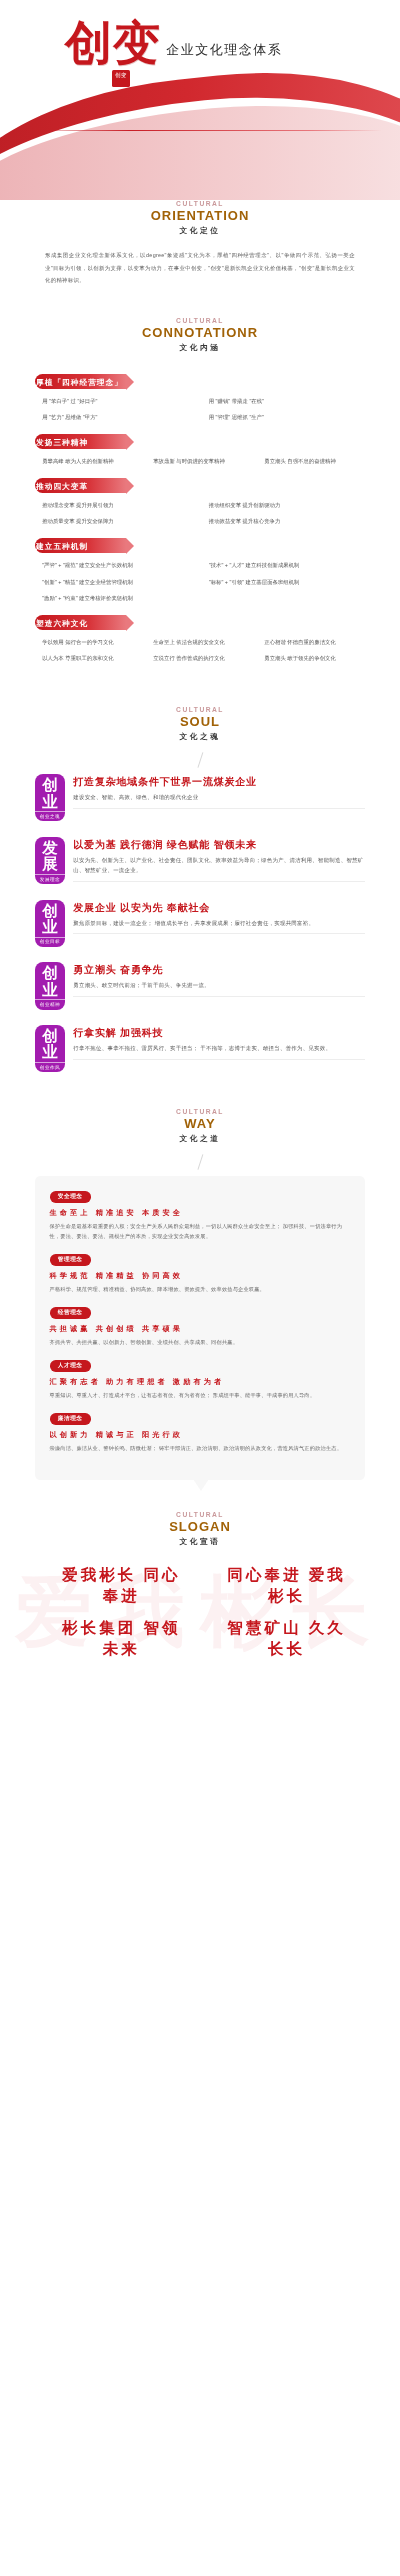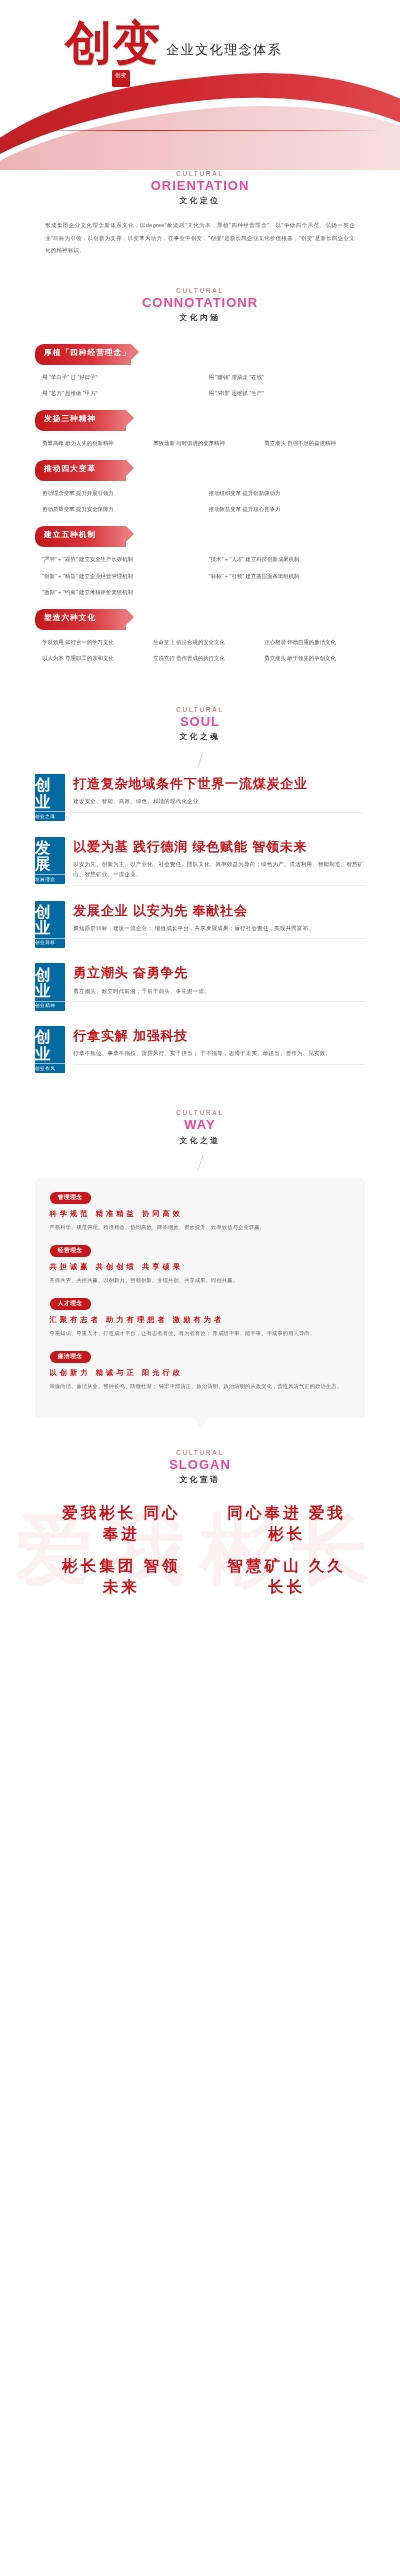--- a/index.html
+++ b/index.html
@@ -14,21 +14,21 @@
     width: 400px;
     min-height: 2576px;
     background: #ffffff;
     overflow: hidden;
   }
 
   
   .header {
     position: relative;
     width: 400px;
-    height: 170px;
+    height: 200px;
     background: #ffffff;
     overflow: hidden;
   }
   .header-swoosh-a {
     position: absolute;
     left: -62px;
     top: 77px;
     width: 542px;
     height: 217px;
     background: linear-gradient(100deg, #b81c22 0%, #d1282e 45%, #e4575c 100%);
@@ -113,21 +113,21 @@
   }
   .sec-en-1 {
     font-size: 6.7px;
     letter-spacing: 1.5px;
     color: #c9989a;
     font-weight: 600;
   }
   .sec-en-2 {
     font-size: 13px;
     letter-spacing: 1px;
-    color: #ec4899;
+    color: #a16207;
     font-weight: bold;
     margin-top: 1px;
   }
   .sec-cn {
     font-size: 7.7px;
     letter-spacing: 2.6px;
     color: #3a3a3a;
     margin-top: 3.1px;
     font-weight: 600;
   }
@@ -153,27 +153,27 @@
   
   .block {
     width: 330px;
     margin: 0 auto 11.4px;
     position: relative;
   }
   .tab {
     position: relative;
     display: inline-block;
     min-width: 91px;
-    height: 21px;
+    height: 15px;
     line-height: 17.5px;
     color: #fff;
     font-size: 7.7px;
     font-weight: bold;
     letter-spacing: 1px;
-    padding-left: 9px;
+    padding-left: 1px;
     background: linear-gradient(90deg, #c5171d 0%, #d8343a 60%, #e9797e 100%);
     border-radius: 8.8px 0 0 8.8px;
   }
   .tab:after {
     content: "";
     position: absolute;
     right: -8.3px;
     top: 0;
     width: 0; height: 0;
     border-top: 8.8px solid transparent;
@@ -204,41 +204,42 @@
   .soul-list { width: 330px; margin: 3.1px auto 0; }
   .soul-item {
     display: flex;
     align-items: flex-start;
     gap: 8.3px;
     margin-bottom: 15.5px;
   }
   .soul-stamp {
     width: 30px;
     flex: 0 0 30px;
-    background: #0369a1;
+    background: #a21caf;
     color: #fff;
+    text-align: center;
     padding: 3.1px 0 2.6px;
-    border-radius: 1px;
+    border-radius: 8px;
   }
   .soul-stamp .ss-big {
     font-family: "Liberation Serif", "DejaVu Serif", serif;
     font-size: 15.5px;
     font-weight: bold;
     line-height: 1.05;
   }
   .soul-stamp .ss-small {
     font-size: 4.6px;
     letter-spacing: 0.5px;
     margin-top: 1.5px;
     border-top: 0.5px solid rgba(255,255,255,.6);
     padding-top: 1.5px;
   }
   .soul-body { flex: 1; padding-top: 1px; }
   .soul-title {
-    font-size: 13px;
+    font-size: 10px;
     font-weight: bold;
     color: #c5171d;
     letter-spacing: 0.8px;
   }
   .soul-sub {
     font-size: 5.4px;
     color: #555;
     letter-spacing: 0.3px;
     margin-top: 3.1px;
     line-height: 1.9;
@@ -499,20 +500,26 @@
 
   <div class="sec-head">
     <div class="sec-en-1">CULTURAL</div>
     <div class="sec-en-2">WAY</div>
     <div class="sec-cn">文化之道</div>
     <div class="sec-rule"></div>
   </div>
 
   <div class="way-card">
     <div class="way-row">
+      <div class="way-pill">安全理念</div>
+      <div class="way-head">生命至上  精准追安  本质安全</div>
+      <div class="way-text">保护生命是最基本最重要的人权；安全生产关系人民群众最利益，一切以人民群众生命安全至上；
+加强科技、一切违章行为性，要法、要法、要法、规模生产的本质，实现企业安全高效发展。</div>
+    </div>
+    <div class="way-row">
       <div class="way-pill">管理理念</div>
       <div class="way-head">科学规范  精准精益  协同高效</div>
       <div class="way-text">严格科学、规范管理、精准精益、协同高效、降本增效、资效提升、效率效益与企业双赢。</div>
     </div>
     <div class="way-row">
       <div class="way-pill">经营理念</div>
       <div class="way-head">共担诚赢  共创创绩  共享硕果</div>
       <div class="way-text">齐抓共管、共担共赢、以创新力、智领创新、业绩共创、共享成果、同创共赢。</div>
     </div>
     <div class="way-row">

